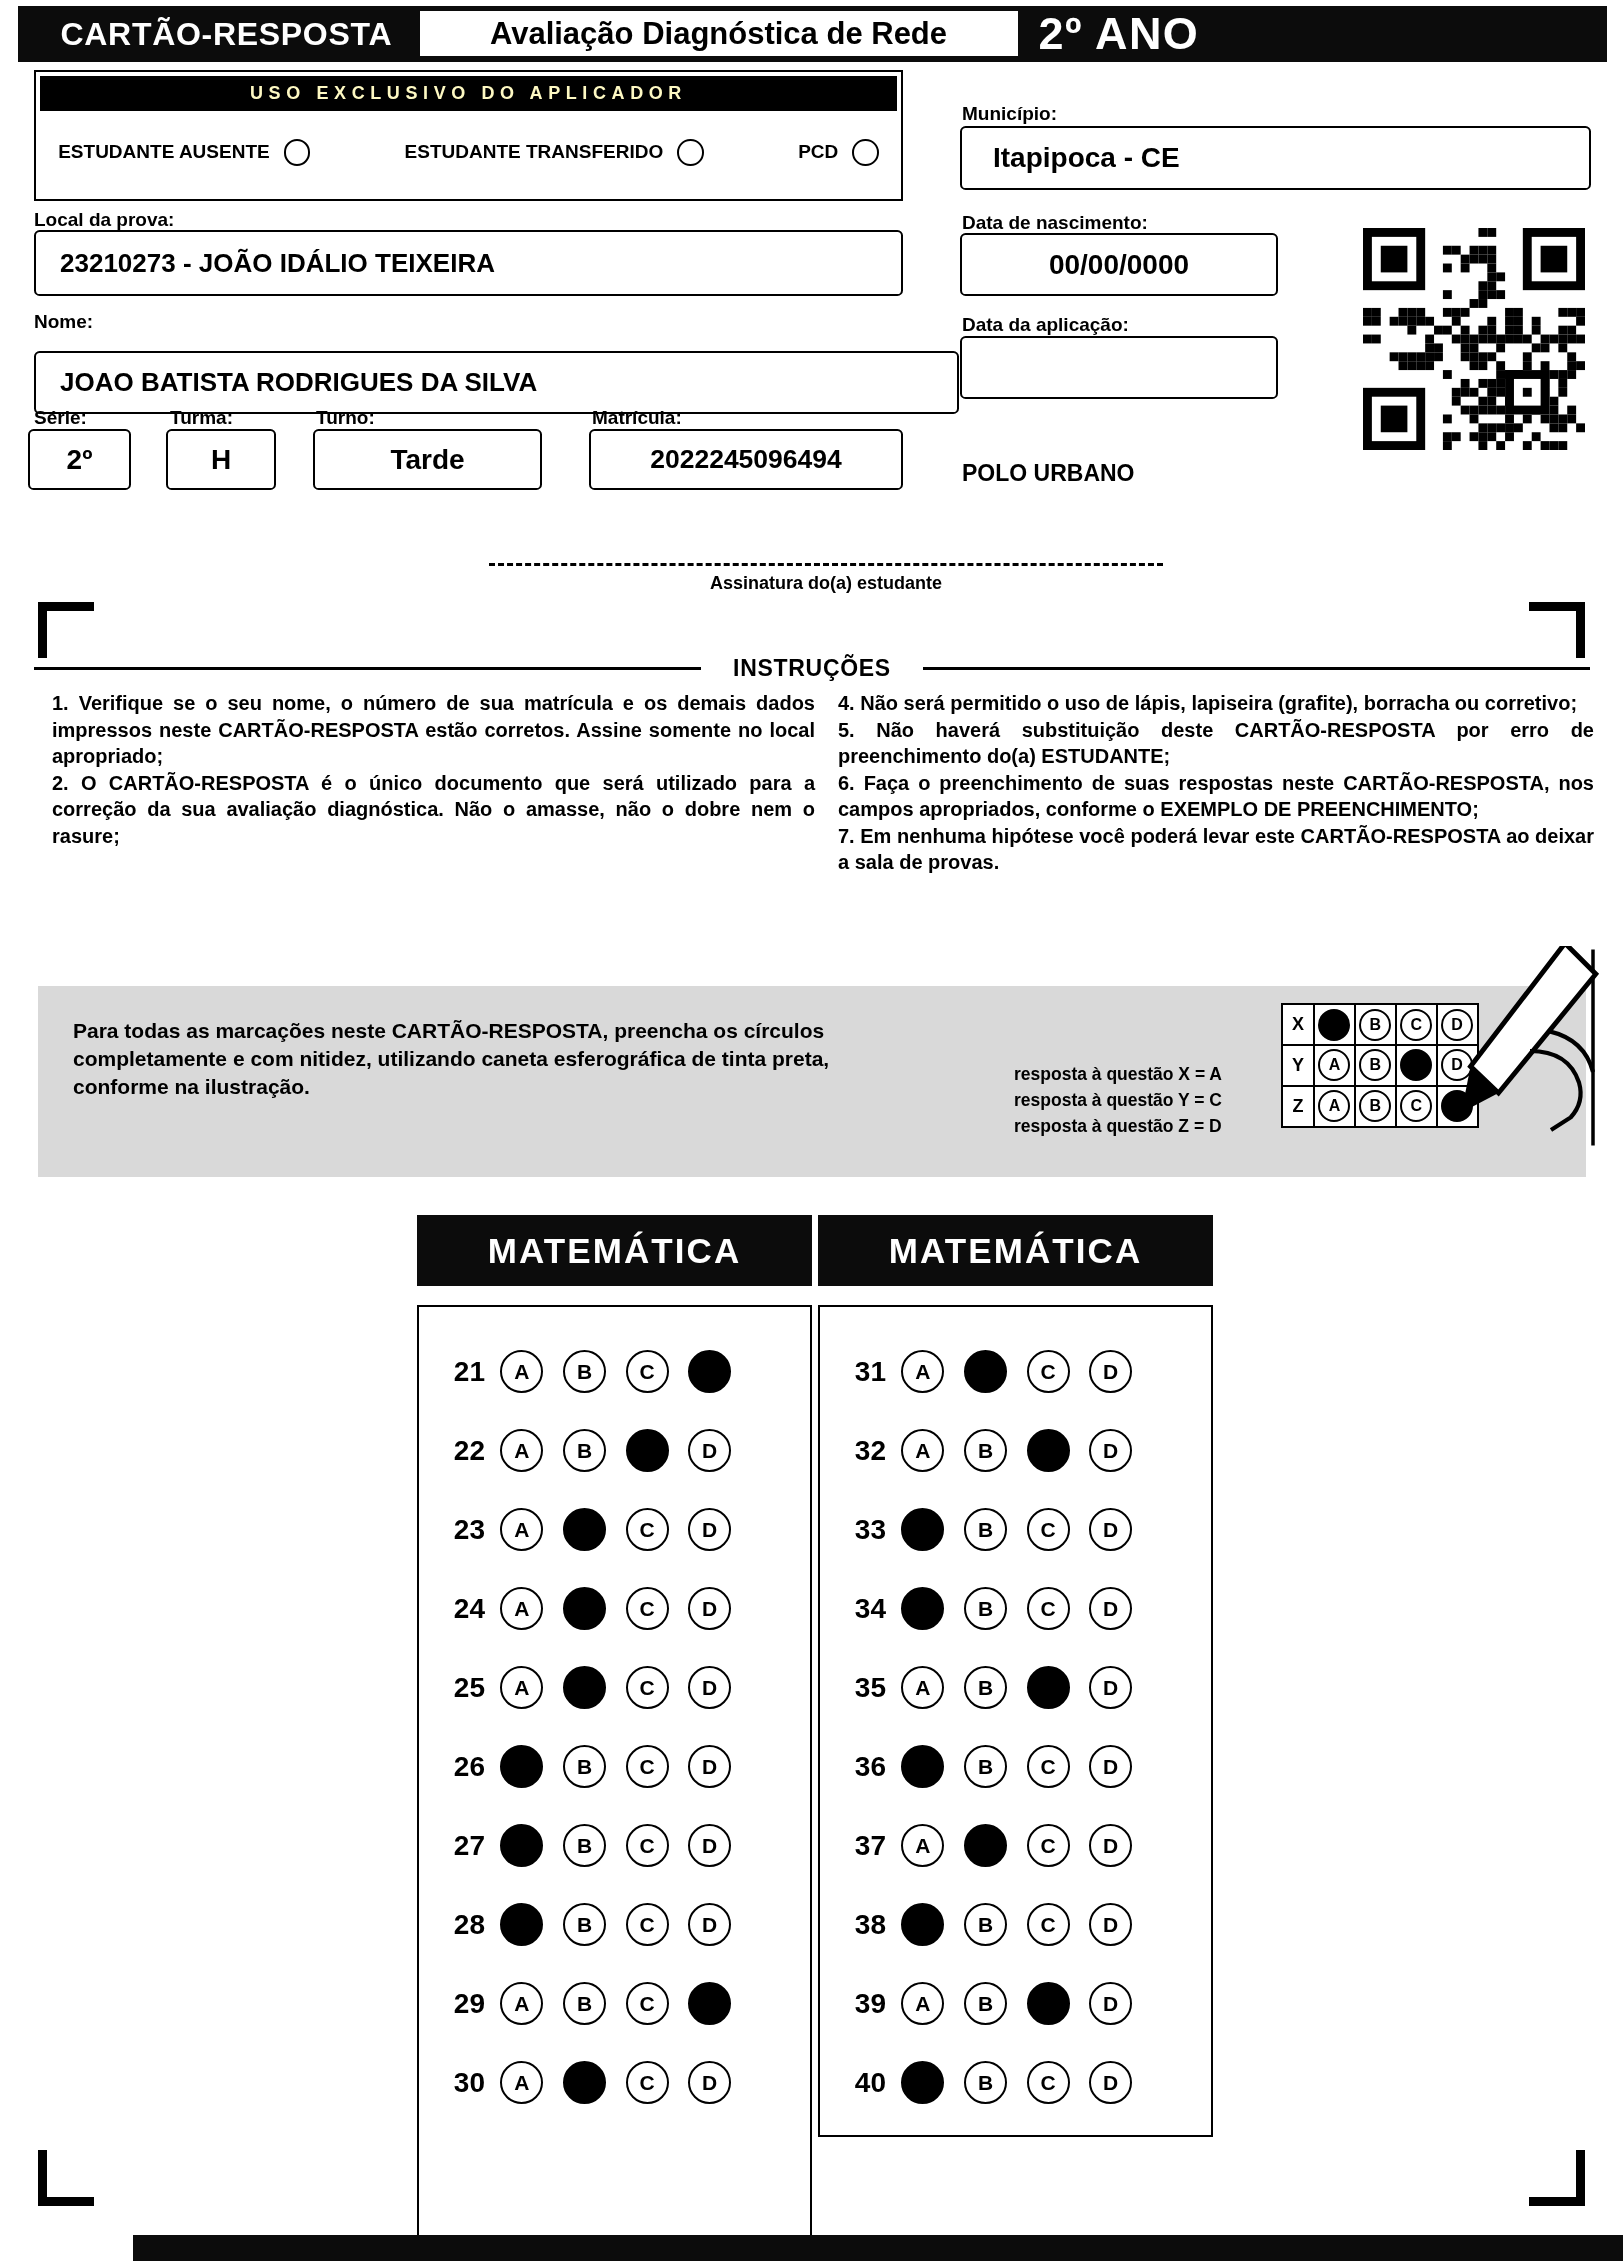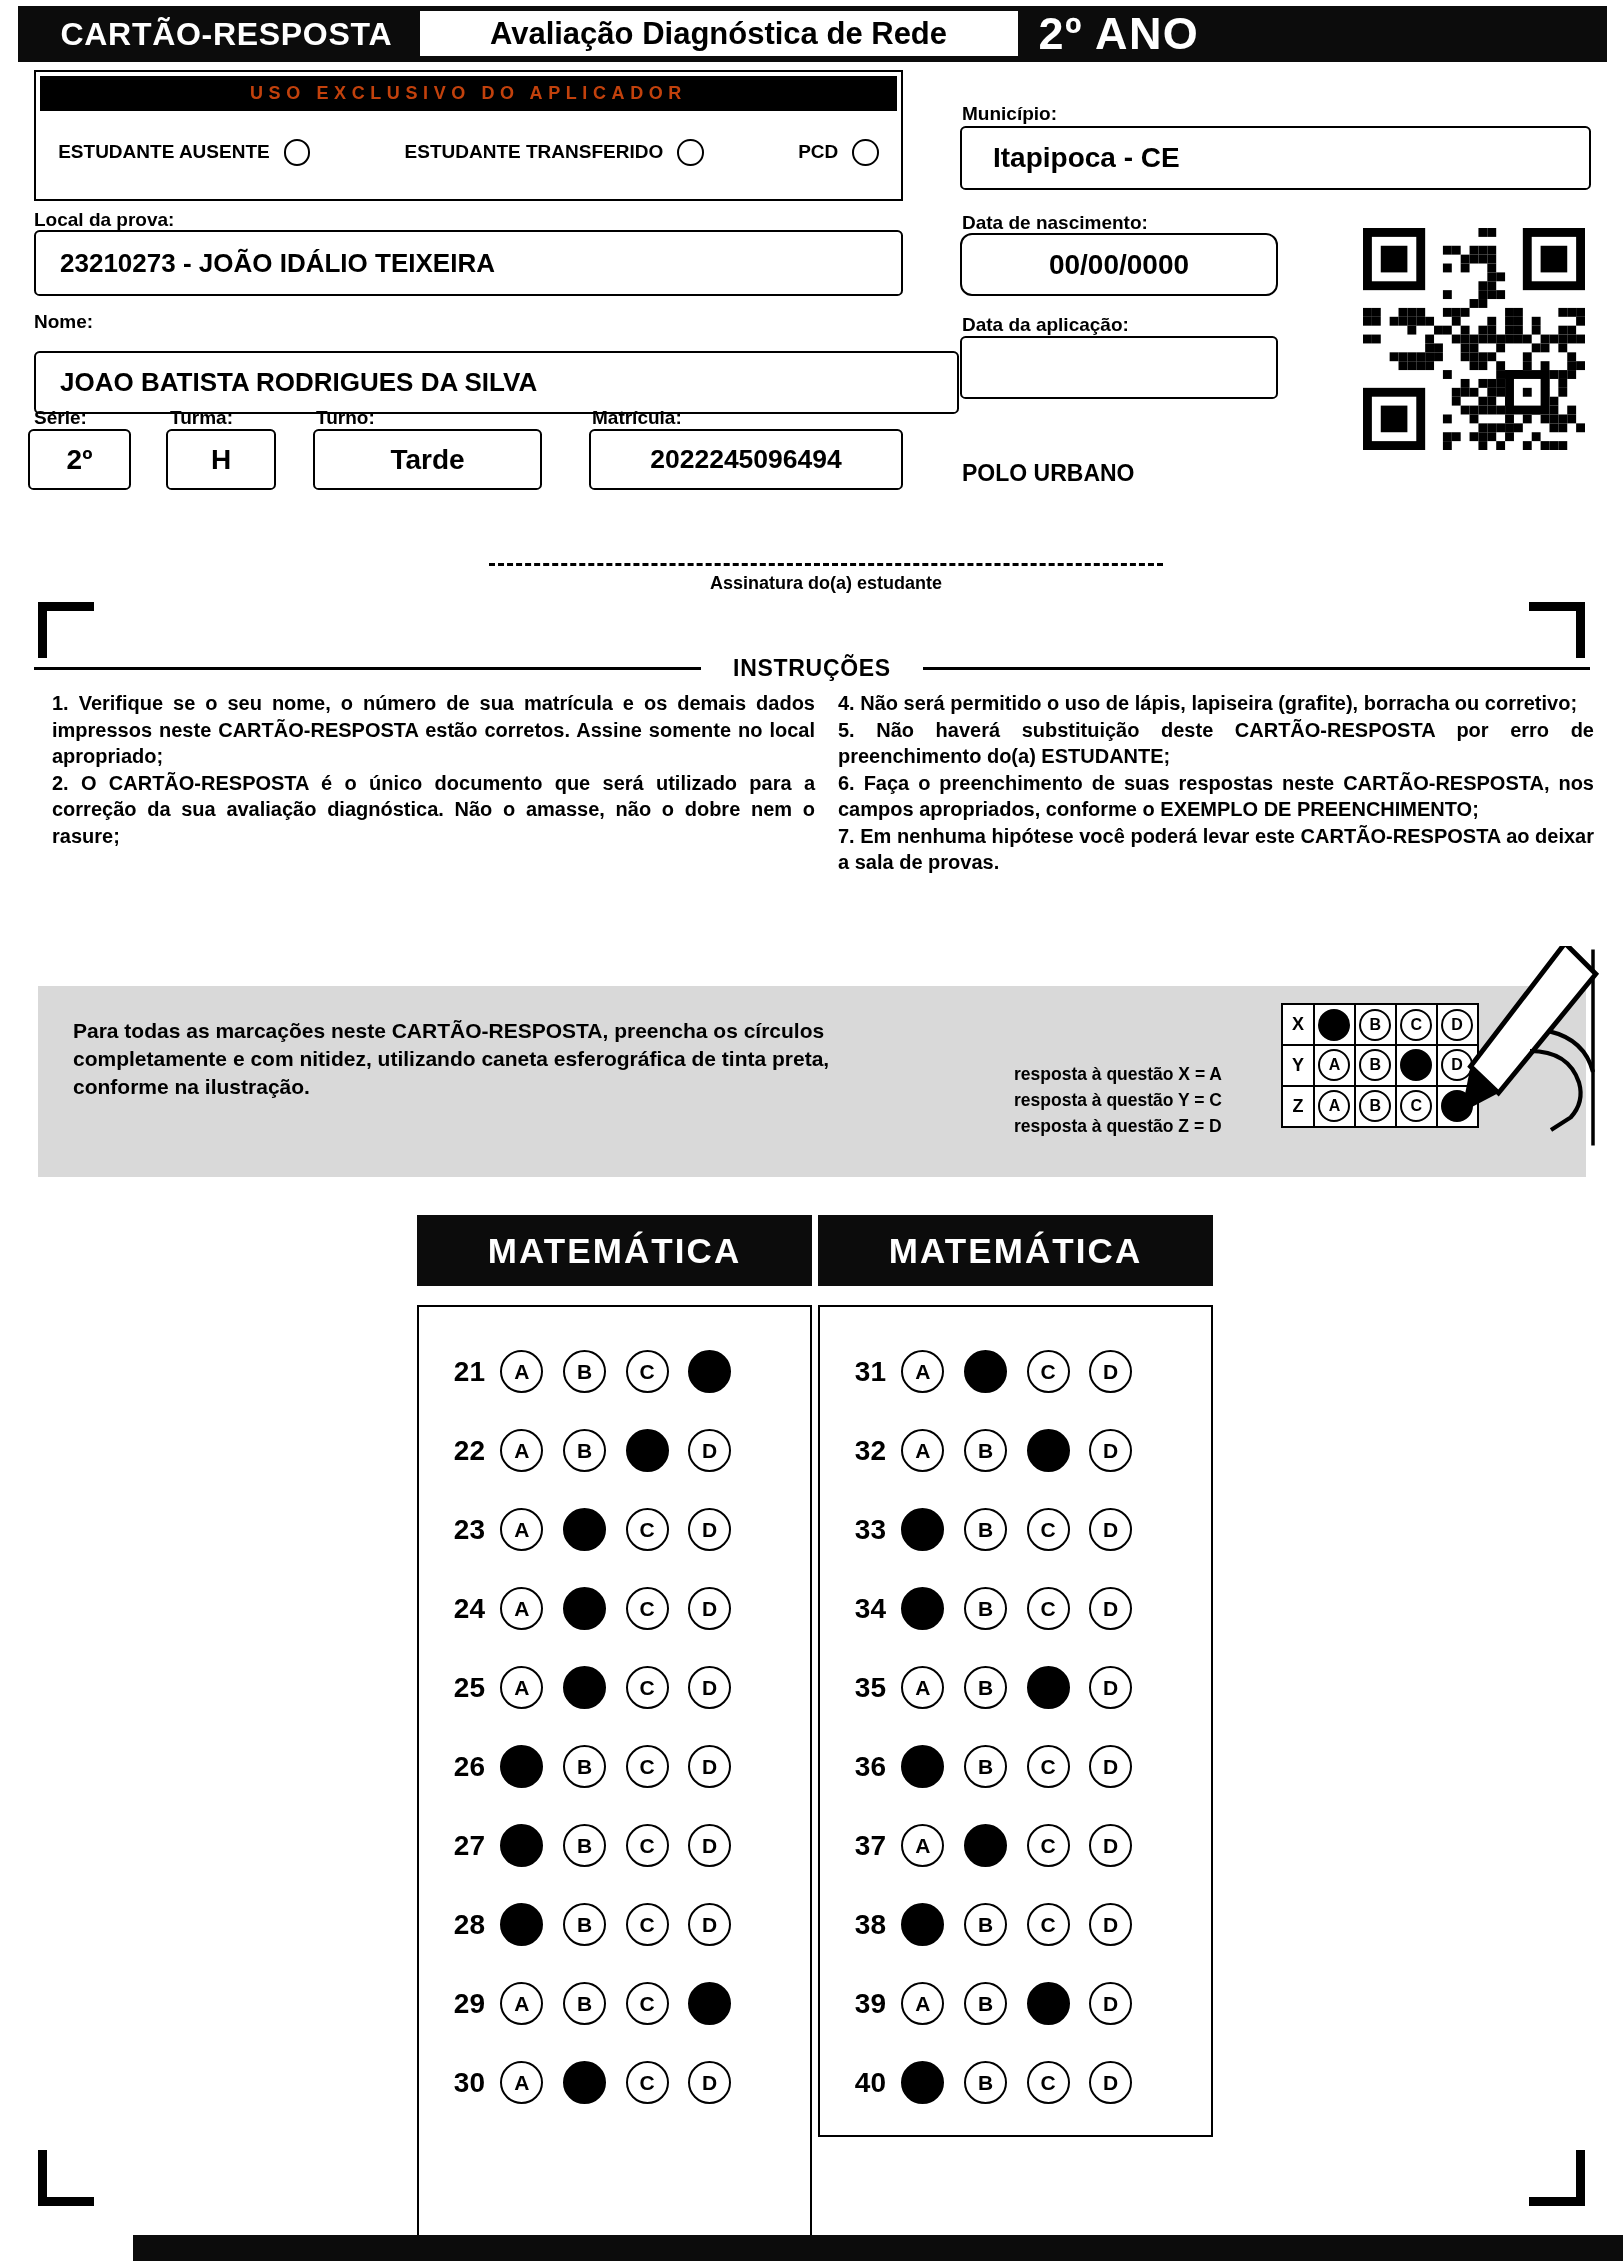--- a/index.html
+++ b/index.html
@@ -12,21 +12,21 @@
   .header{background:#0c0c0c;}
   .header-title{position:absolute;left:43px;top:50%;transform:translateY(-50%);
         color:#fff;font-size:32px;font-weight:bold;letter-spacing:0.7px;}
   .header-subtitle{position:absolute;left:402px;top:5.6px;width:598px;height:45px;background:#fff;
         color:#000;font-size:31px;font-weight:bold;display:flex;align-items:center;justify-content:center;}
   .header-grade{position:absolute;left:1021px;top:50%;transform:translateY(-50%);
         color:#fff;font-size:45px;font-weight:bold;letter-spacing:1.4px;}
 
   
   .applicator-box{border:2.1px solid #000;padding:4.2px;}
-  .applicator-bar{height:35px;background:#000;color:#c2410c;font-weight:bold;font-size:18px;
+  .applicator-bar{height:35px;background:#000;color:#fef9c3;font-weight:bold;font-size:18px;
         letter-spacing:5.6px;display:flex;align-items:center;justify-content:center;}
   .chk-row{display:flex;align-items:center;justify-content:space-between;padding:0 18px;margin-top:28px;}
   .chk{display:flex;align-items:center;gap:14px;font-size:19px;font-weight:bold;}
   .chk-circle{width:26.5px;height:26.5px;border:2.1px solid #000;border-radius:50%;background:#fff;}
 
   
   .flabel{position:absolute;font-size:19px;font-weight:bold;}
   .vbox{position:absolute;border:2.8px solid #000;border-radius:5.6px;display:flex;align-items:center;
         font-weight:bold;background:#fff;}
   .vbox.pad{padding-left:24px;font-size:26px;}
@@ -119,21 +119,21 @@
 
   <div class="vbox center" style="left:28px;top:429px;width:103px;height:61px;">2º</div>
   <div class="vbox center" style="left:166px;top:429px;width:110px;height:61px;">H</div>
   <div class="vbox center" style="left:313px;top:429px;width:229px;height:61px;">Tarde</div>
   <div class="vbox center" style="left:589px;top:429px;width:314px;height:61px;font-size:26.5px;">2022245096494</div>
 
   <div class="flabel" style="left:962px;top:103px;">Município:</div>
   <div class="vbox" style="left:960px;top:126px;width:631px;height:64px;padding-left:31px;font-size:28px;">Itapipoca - CE</div>
 
   <div class="flabel" style="left:962px;top:212px;">Data de nascimento:</div>
-  <div class="vbox center" style="left:960px;top:233px;width:318px;height:63px;border-radius:12px;">00/00/0000</div>
+  <div class="vbox center" style="left:960px;top:233px;width:318px;height:63px;">00/00/0000</div>
 
   <div class="flabel" style="left:962px;top:314px;">Data da aplicação:</div>
   <div class="vbox center" style="left:960px;top:336px;width:318px;height:63px;"></div>
 
   <div class="polo" style="left:962px;top:460px;">POLO URBANO</div>
 
   <div class="abs" style="left:1363px;top:228px;width:222px;height:222px;">
     <svg viewBox="0 0 300 300" width="222" height="222" xmlns="http://www.w3.org/2000/svg">
         <rect x="0" y="0" width="300" height="300" fill="#fff"></rect>
         <rect x="156" y="0" width="12" height="12" fill="#000"></rect>

